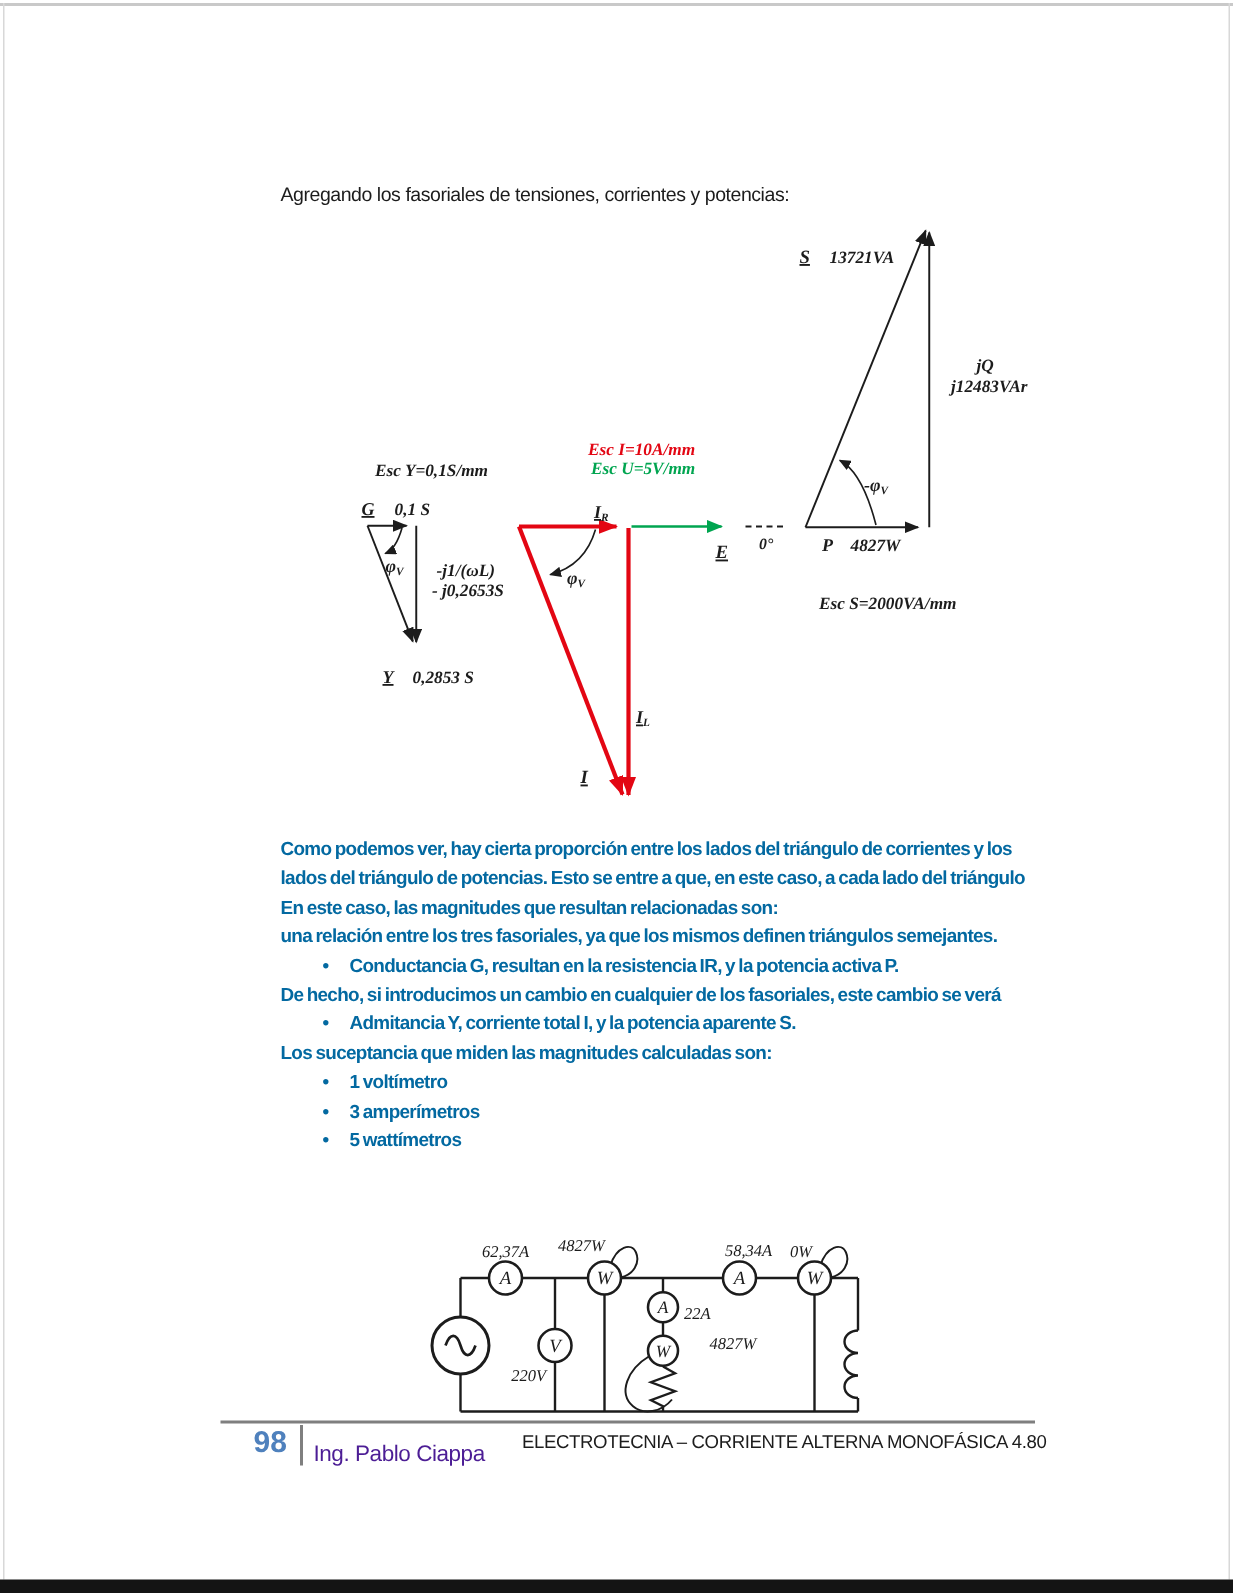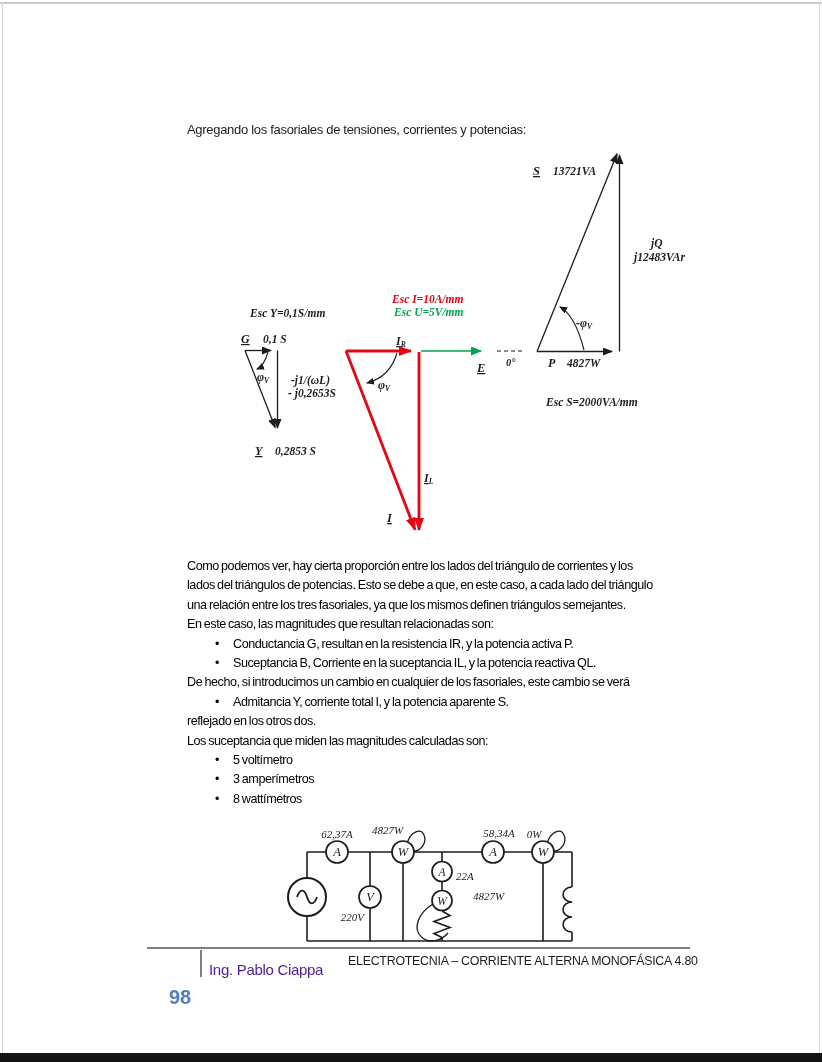--- a/index.html
+++ b/index.html
@@ -8,26 +8,26 @@
   .border-top{position:absolute;left:0;top:2px;width:822px;height:2px;background:#c9c9c9;}
   .border-left{position:absolute;left:2px;top:2px;width:1px;height:1051px;background:#d8d8d8;}
   .border-right{position:absolute;right:2px;top:2px;width:1px;height:1051px;background:#d8d8d8;}
   .bottom-bar{position:absolute;left:0;top:1053px;width:822px;height:9px;background:#141414;}
   .intro{position:absolute;left:187px;top:122px;font-size:13px;color:#1c1c1c;letter-spacing:-0.3px;white-space:nowrap;}
   svg.art{position:absolute;left:0;top:0;width:822px;height:1062px;}
   svg.art text{font-family:"Liberation Serif",serif;font-style:italic;fill:#1c1c1c;}
   svg.art text.b{font-weight:bold;}
   svg.art .u{text-decoration:underline;}
   svg.art tspan.sub{font-size:7.5px;}
-  .textblock{position:absolute;left:187px;top:557px;width:492px;color:#000000;}
+  .textblock{position:absolute;left:187px;top:557px;width:492px;color:#0369a1;font-weight:bold;}
   .tline{font-size:12.6px;line-height:19.4px;letter-spacing:-0.45px;word-spacing:-0.8px;white-space:nowrap;}
   .tline.bullet{padding-left:28px;}
   .tline.bullet .dot{display:inline-block;width:18px;}
   .footer-rule{position:absolute;left:147px;top:947px;width:543px;height:2px;background:#7f7f7f;}
-  .footer-num{position:absolute;left:169px;top:986px;font-size:20px;font-weight:bold;color:#4f81bd;letter-spacing:0;}
+  .footer-num{position:absolute;left:169px;top:951px;font-size:20px;font-weight:bold;color:#4f81bd;letter-spacing:0;}
   .footer-vbar{position:absolute;left:200px;top:950px;width:2px;height:27px;background:#7f7f7f;}
   .footer-author{position:absolute;left:209px;top:961px;font-size:15px;color:#4c1d95;letter-spacing:-0.3px;white-space:nowrap;}
   .footer-title{position:absolute;left:348px;top:954px;font-size:12.4px;color:#1c1c1c;letter-spacing:-0.25px;white-space:nowrap;}
 </style>
 </head>
 <body>
 
 <div class="page">
   <div class="border-top"></div>
   <div class="border-left"></div>
@@ -138,32 +138,30 @@
       <text x="499" y="837" font-size="11" text-anchor="middle">58,34A</text>
       <text x="534" y="838" font-size="11" text-anchor="middle">0W</text>
       <text x="456" y="879.5" font-size="11">22A</text>
       <text x="473" y="899.5" font-size="11">4827W</text>
       <text x="364" y="920.5" font-size="11" text-anchor="end">220V</text>
     </g>
   </svg>
 
   <div class="textblock">
     <div class="tline">Como podemos ver, hay cierta proporción entre los lados del triángulo de corrientes y los</div>
-    <div class="tline">lados del triángulos de potencias. Esto se debe a que, en este caso, a cada lado del triángulo</div>
+    <div class="tline">lados del triángulo de potencias. Esto se entre a que, en este caso, a cada lado del triángulo</div>
+    <div class="tline">En este caso, las magnitudes que resultan relacionadas son:</div>
     <div class="tline">una relación entre los tres fasoriales, ya que los mismos definen triángulos semejantes.</div>
-    <div class="tline">En este caso, las magnitudes que resultan relacionadas son:</div>
     <div class="tline bullet"><span class="dot">•</span><span>Conductancia G, resultan en la resistencia IR, y la potencia activa P.</span></div>
-    <div class="tline bullet"><span class="dot">•</span><span>Suceptancia B, Corriente en la suceptancia IL, y la potencia reactiva QL.</span></div>
     <div class="tline">De hecho, si introducimos un cambio en cualquier de los fasoriales, este cambio se verá</div>
     <div class="tline bullet"><span class="dot">•</span><span>Admitancia Y, corriente total I, y la potencia aparente S.</span></div>
-    <div class="tline">reflejado en los otros dos.</div>
     <div class="tline">Los suceptancia que miden las magnitudes calculadas son:</div>
-    <div class="tline bullet"><span class="dot">•</span><span>5 voltímetro</span></div>
+    <div class="tline bullet"><span class="dot">•</span><span>1 voltímetro</span></div>
     <div class="tline bullet"><span class="dot">•</span><span>3 amperímetros</span></div>
-    <div class="tline bullet"><span class="dot">•</span><span>8 wattímetros</span></div>
+    <div class="tline bullet"><span class="dot">•</span><span>5 wattímetros</span></div>
   </div>
 
   <div class="footer-rule"></div>
   <div class="footer-num">98</div>
   <div class="footer-vbar"></div>
   <div class="footer-author">Ing. Pablo Ciappa</div>
   <div class="footer-title">ELECTROTECNIA – CORRIENTE ALTERNA MONOFÁSICA 4.80</div>
 </div>
 
 </body></html>

